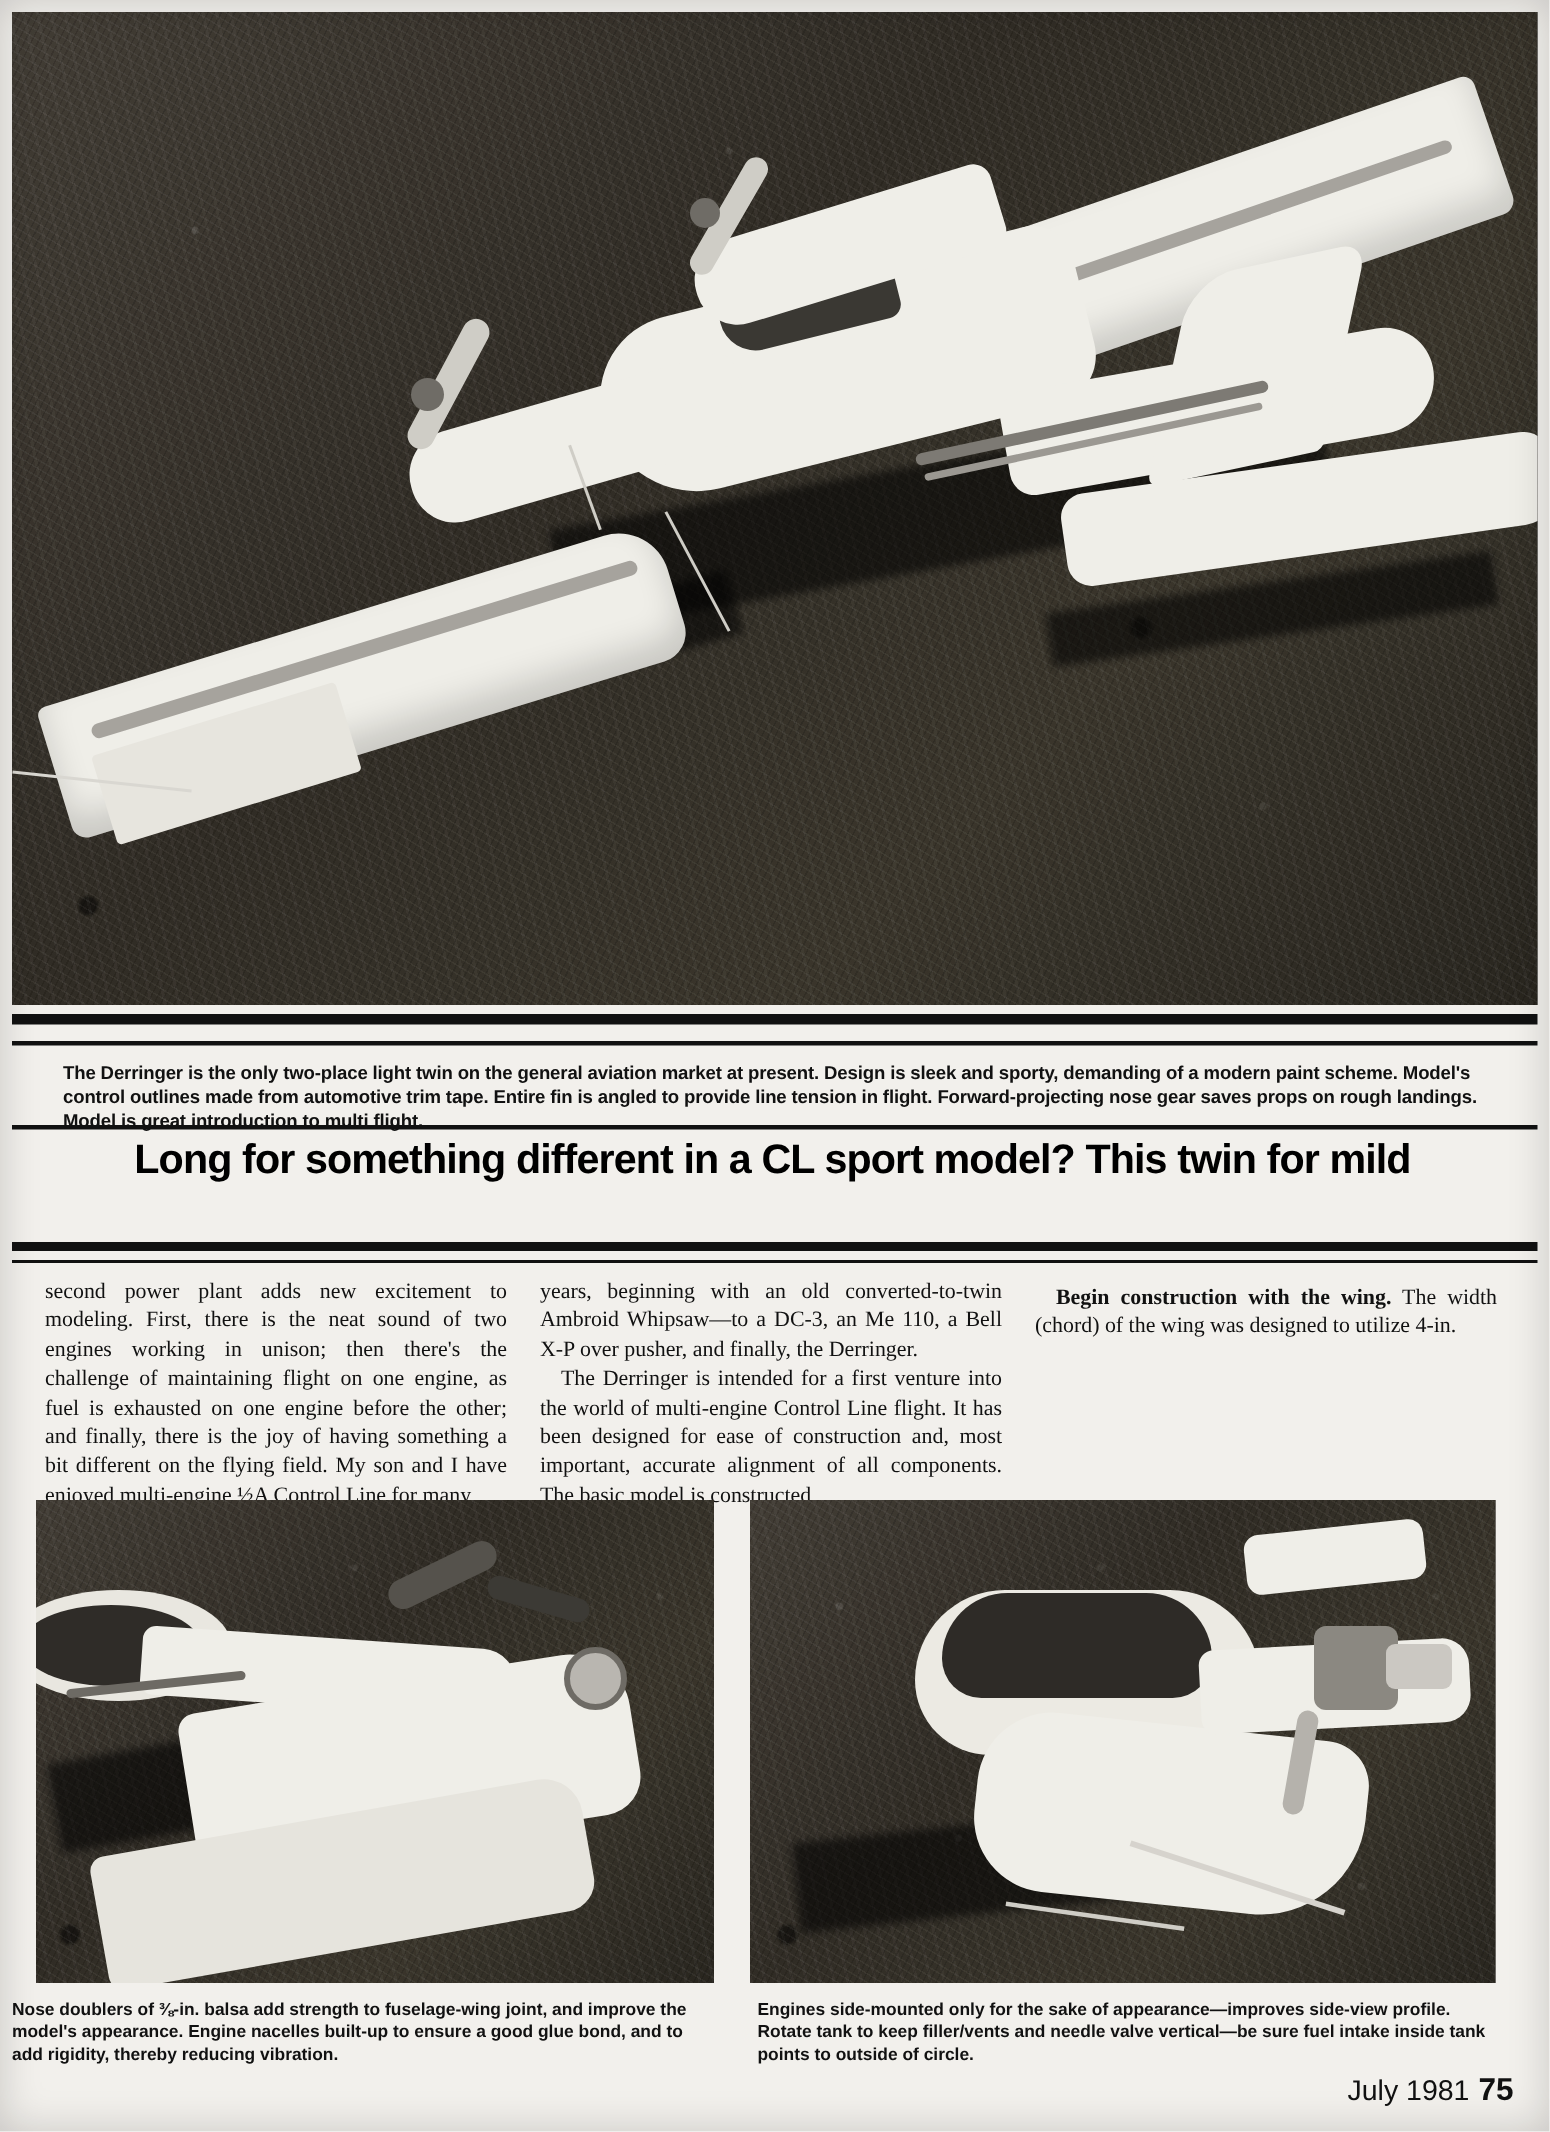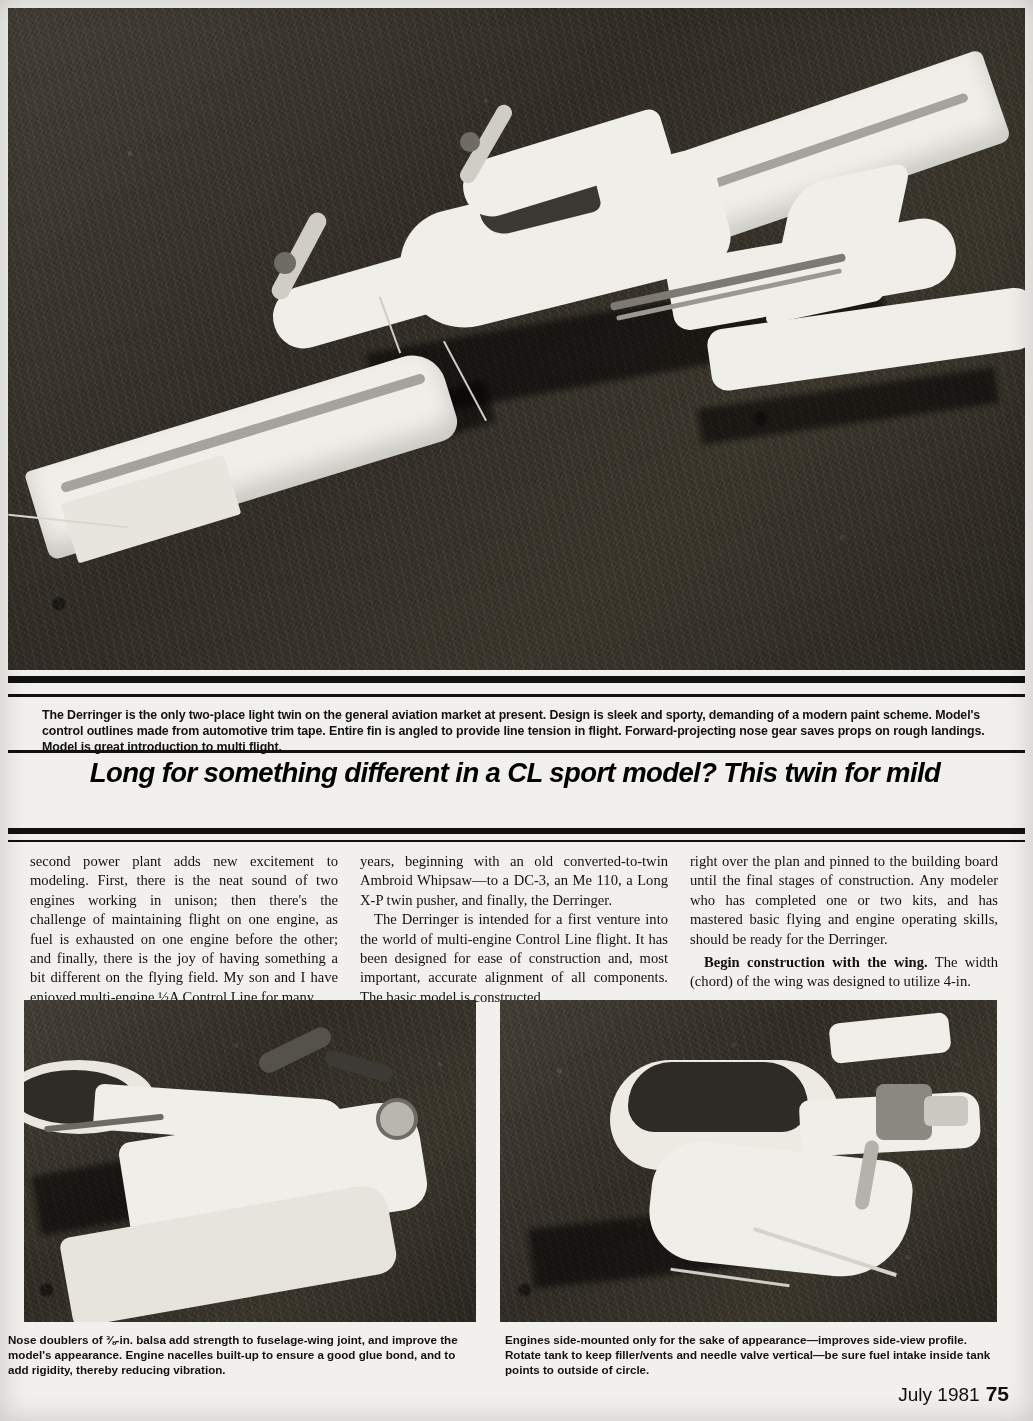--- a/index.html
+++ b/index.html
@@ -93,21 +93,20 @@
     left: 34px;
     top: 757px;
     width: 962px;
     font-family: "Liberation Sans", sans-serif;
     font-weight: bold;
     font-size: 27.5px;
     line-height: 1.16;
     letter-spacing: -0.6px;
     text-align: center;
     color: #000;
-    font-style: italic;
   }
   .headline .l2 { display: block; }
 
   
   .columns {
     position: absolute;
     left: 30px;
     top: 852px;
     width: 968px;
     display: flex;
@@ -222,25 +221,24 @@
   </div>
 
   <div class="rule-thick" style="top:828px; height:6px;"></div>
   <div class="rule-thick" style="top:840px; height:2px;"></div>
 
   <div class="columns">
     <div class="col">
       <p>second power plant adds new excitement to modeling. First, there is the neat sound of two engines working in unison; then there's the challenge of maintaining flight on one engine, as fuel is exhausted on one engine before the other; and finally, there is the joy of having something a bit different on the flying field. My son and I have enjoyed multi-engine ½A Control Line for many</p>
     </div>
     <div class="col">
-      <p>years, beginning with an old converted-to-twin Ambroid Whipsaw—to a DC-3, an Me 110, a Long X-P twin pusher, and finally, the Derringer.</p>
+      <p>years, beginning with an old converted-to-twin Ambroid Whipsaw—to a DC-3, an Me 110, a Bell X-P over pusher, and finally, the Derringer.</p>
       <p>The Derringer is intended for a first venture into the world of multi-engine Control Line flight. It has been designed for ease of construction and, most important, accurate alignment of all components. The basic model is constructed</p>
     </div>
     <div class="col">
-      <p>right over the plan and pinned to the building board until the final stages of construction. Any modeler who has completed one or two kits, and has mastered basic flying and engine operating skills, should be ready for the Derringer.</p>
       <p style="margin-top:4px; text-indent:14px;"><span class="lead-bold">Begin construction with the wing.</span><span> The width (chord) of the wing was designed to utilize 4-in.</span></p>
     </div>
   </div>
 
   <div class="photo photo-left">
     <div class="asphalt"></div>
     <div class="plane">
       <div class="shadow" style="left:10px; top:150px; width:300px; height:60px; transform:rotate(-10deg);"></div>
       <div class="pl" style="left:-20px; top:60px; width:150px; height:74px; border-radius:50%; background:#e9e7e0;"></div>
       <div style="position:absolute; left:-10px; top:70px; width:120px; height:54px; background:#2f2c28; border-radius:50%;"></div>

